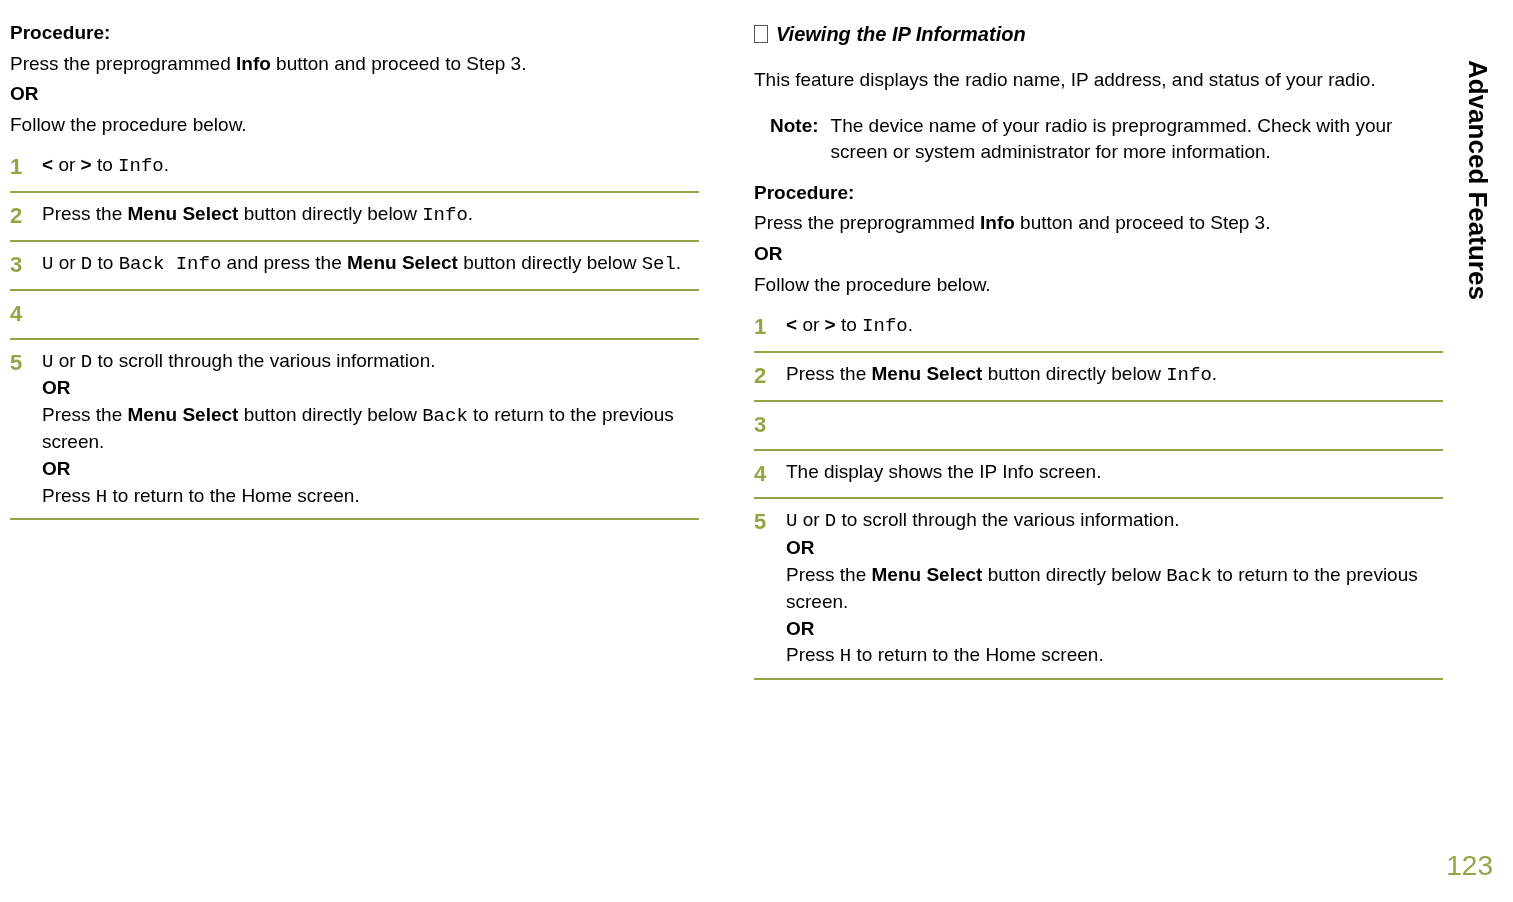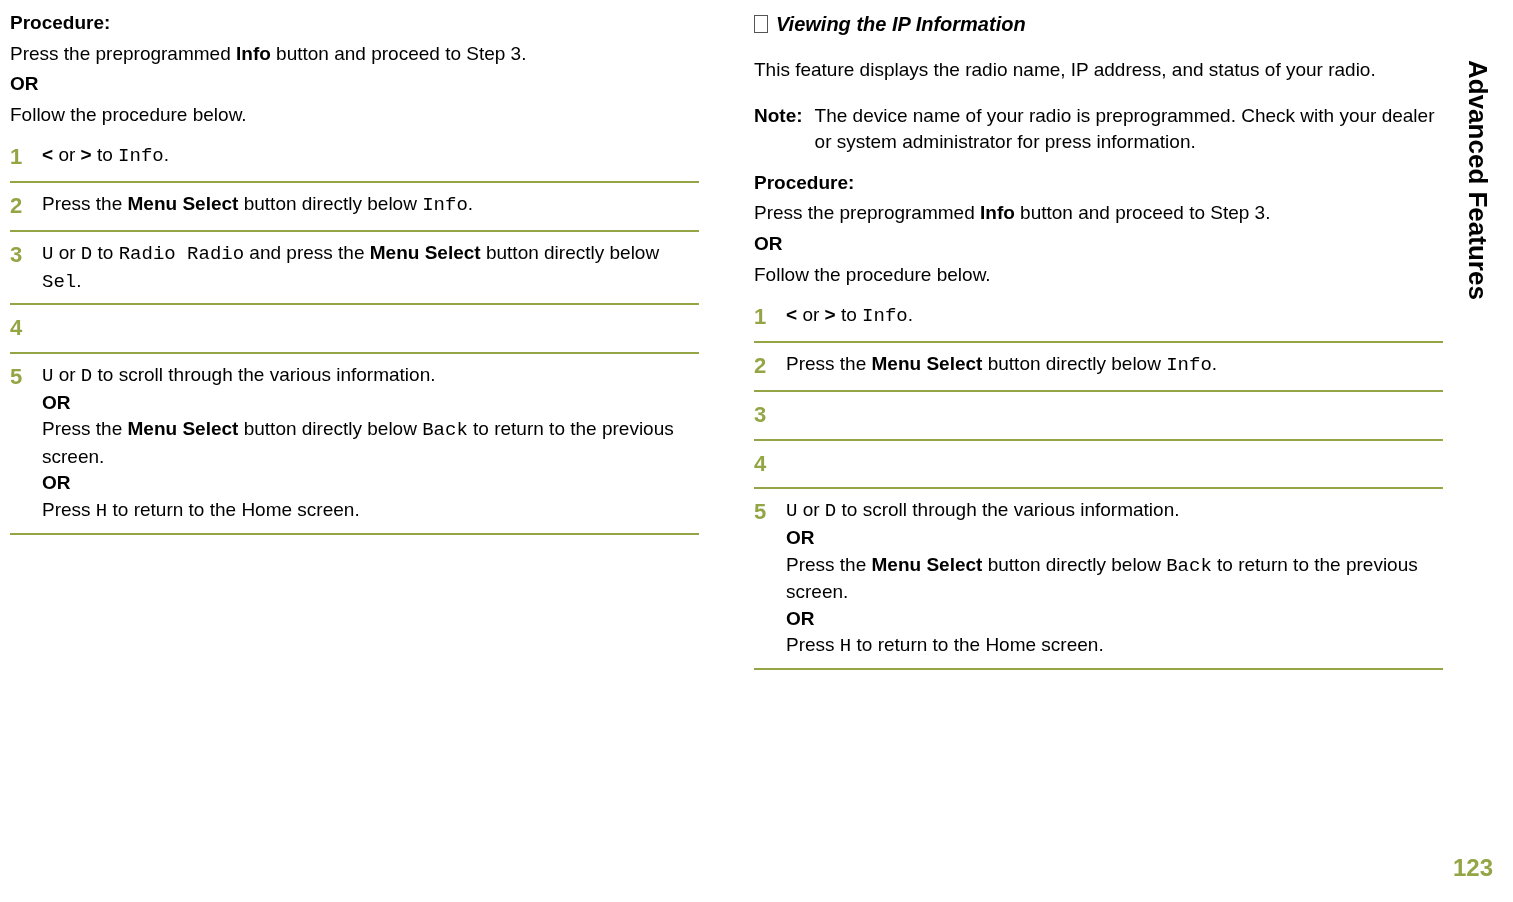--- a/index.html
+++ b/index.html
@@ -7,21 +7,21 @@
     margin: 0;
     background: #fff;
     color: #000;
     font-family: Arial, Helvetica, sans-serif;
     width: 1513px;
     height: 902px;
     position: relative;
   }
   .page {
     display: flex;
-    padding: 10px 70px 10px 10px;
+    padding: 20px 70px 10px 10px;
     gap: 55px;
     height: 100%;
   }
   .col {
     flex: 1;
     font-size: 19px;
     line-height: 1.4;
   }
   .step-list {
     list-style: none;
@@ -57,37 +57,37 @@
     text-align: center;
   }
   .doc-icon {
     width: 14px;
     height: 18px;
     border: 1px solid #555;
     position: relative;
     display: inline-block;
   }
   .note-row { display: flex; gap: 12px; margin: 14px 0; }
-  .note-label { font-weight: bold; flex-shrink: 0; }
+  .note-label { font-weight: bold; flex-shrink: 0; margin-left: 16px; }
   .side-label {
     position: absolute;
     right: 20px;
     top: 60px;
     writing-mode: vertical-rl;
     font-weight: bold;
     font-size: 26px;
     font-family: Arial, sans-serif;
   }
   .page-num {
     position: absolute;
     right: 20px;
     bottom: 20px;
     color: #93a545;
-    font-weight: bold;
-    font-size: 24px;
+    font-weight: normal;
+    font-size: 28px;
   }
   .proc-head { font-weight: bold; margin-top: 4px; }
   .intro p { margin: 0 0 4px 0; }
 </style>
 </head>
 <body>
 
 <div class="page">
 
   <div class="col">
@@ -109,21 +109,21 @@
       </li>
       <li class="step">
         <span class="num">2</span>
         <span class="body">
           <span>Press the </span><span class="b">Menu Select</span><span> button directly below </span><span class="mono">Info</span><span>.</span>
         </span>
       </li>
       <li class="step">
         <span class="num">3</span>
         <span class="body">
-          <span class="mono">U</span><span> or </span><span class="mono">D</span><span> to </span><span class="mono">Radio Radio</span><span> and press the </span><span class="b">Menu Select</span><span> button directly below </span><span class="mono">Sel</span><span>.</span>
+          <span class="mono">U</span><span> or </span><span class="mono">D</span><span> to </span><span class="mono">Back Info</span><span> and press the </span><span class="b">Menu Select</span><span> button directly below </span><span class="mono">Sel</span><span>.</span>
         </span>
       </li>
       <li class="step">
         <span class="num">4</span>
       </li>
       <li class="step">
         <span class="num">5</span>
         <span class="body">
           <span class="mono">U</span><span> or </span><span class="mono">D</span><span> to scroll through the various information.</span><br>
           <span class="b">OR</span><br>
@@ -137,21 +137,21 @@
 
   <div class="col">
     <div class="heading">
       <span class="doc-icon"></span>
       <span>Viewing the IP Information</span>
     </div>
     <p>This feature displays the radio name, IP address, and status of your radio.</p>
 
     <div class="note-row">
       <span class="note-label">Note:</span>
-      <span>The device name of your radio is preprogrammed. Check with your dealer or system administrator for press information.</span>
+      <span>The device name of your radio is preprogrammed. Check with your screen or system administrator for more information.</span>
     </div>
 
     <div class="intro">
       <p class="proc-head">Procedure:</p>
       <p>
         <span>Press the preprogrammed </span><span class="b">Info</span><span> button and proceed to Step 3.</span>
       </p>
       <p class="b">OR</p>
       <p>Follow the procedure below.</p>
     </div>
@@ -167,20 +167,21 @@
         <span class="num">2</span>
         <span class="body">
           <span>Press the </span><span class="b">Menu Select</span><span> button directly below </span><span class="mono">Info</span><span>.</span>
         </span>
       </li>
       <li class="step">
         <span class="num">3</span>
       </li>
       <li class="step">
         <span class="num">4</span>
+        <span class="body">The display shows the IP Info screen.</span>
       </li>
       <li class="step">
         <span class="num">5</span>
         <span class="body">
           <span class="mono">U</span><span> or </span><span class="mono">D</span><span> to scroll through the various information.</span><br>
           <span class="b">OR</span><br>
           <span>Press the </span><span class="b">Menu Select</span><span> button directly below </span><span class="mono">Back</span><span> to return to the previous screen.</span><br>
           <span class="b">OR</span><br>
           <span>Press </span><span class="mono">H</span><span> to return to the Home screen.</span>
         </span>

